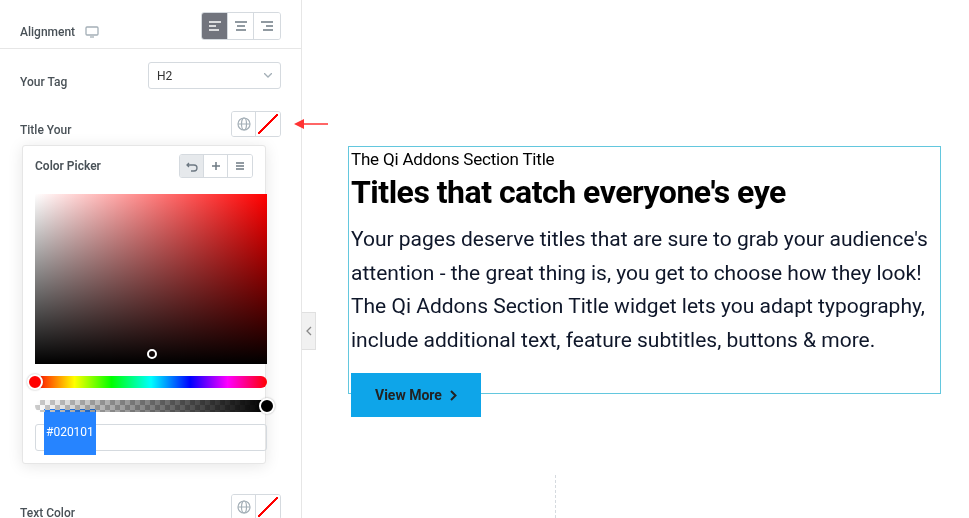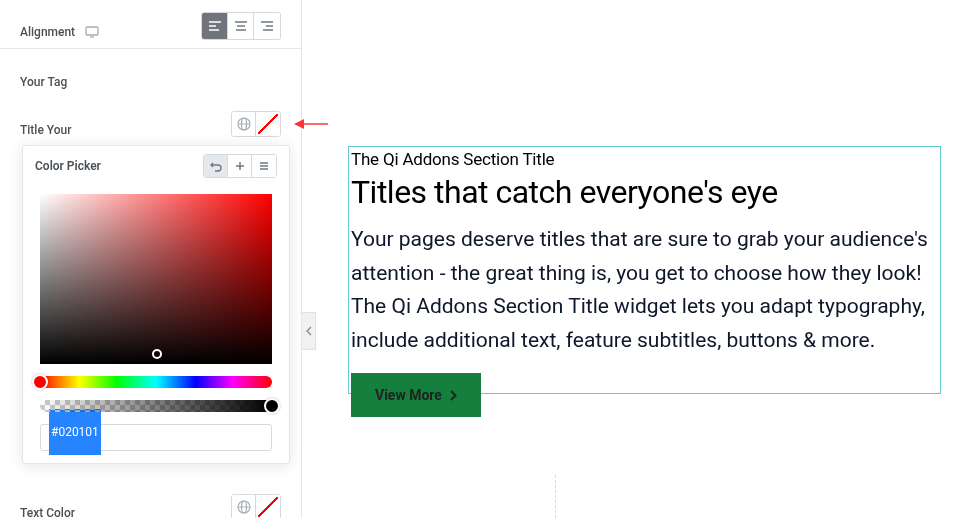--- a/index.html
+++ b/index.html
@@ -16,21 +16,21 @@
 .btn-seg:last-child { border-right: none; }
 .btn-seg.active { background: #71747d; }
 
 .dropdown { width: 133px; height: 27px; border: 1px solid #d5dadf; border-radius: 3px; display: flex; align-items: center; justify-content: space-between; padding: 0 8px; font-size: 12px; color: #333; cursor: pointer; }
 
 .color-swatch-btn { display: flex; border: 1px solid #d5dadf; border-radius: 3px; overflow: hidden; }
 .swatch-seg { width: 24px; height: 24px; display: flex; align-items: center; justify-content: center; background: #fff; cursor: pointer; border-right: 1px solid #d5dadf; }
 .swatch-seg:last-child { border-right: none; }
 .no-color { width: 20px; height: 20px; background: linear-gradient(to bottom right, #fff 0%, #fff 46%, #ff0000 47%, #ff0000 53%, #fff 54%, #fff 100%); }
 
-.color-picker-popover { position: absolute; left: 22px; top: 145px; width: 268px; background: #fff; border: 1px solid #e6e6e6; border-radius: 3px; box-shadow: 0 2px 15px rgba(0,0,0,0.1); z-index: 10; }
+.color-picker-popover { position: absolute; left: 22px; top: 145px; width: 244px; background: #fff; border: 1px solid #e6e6e6; border-radius: 3px; box-shadow: 0 2px 15px rgba(0,0,0,0.1); z-index: 10; }
 .picker-header { display: flex; align-items: center; justify-content: space-between; padding: 8px 12px; }
 .picker-title { font-size: 12px; color: #495157; font-weight: 600; }
 .picker-tools { display: flex; gap: 0; border: 1px solid #d5dadf; border-radius: 3px; overflow: hidden; }
 .picker-tool { width: 24px; height: 22px; display: flex; align-items: center; justify-content: center; background: #fff; cursor: pointer; border-right: 1px solid #d5dadf; }
 .picker-tool:last-child { border-right: none; }
 .picker-tool.active { background: #e6e9ec; }
 
 .picker-body { padding: 8px 12px 12px; }
 .sat-field { width: 232px; height: 170px; position: relative; margin: 0 auto; background: linear-gradient(to top, #000, rgba(0,0,0,0)), linear-gradient(to right, #fff, rgba(255,255,255,0)), #ff0000; }
 .sat-handle { position: absolute; width: 10px; height: 10px; border: 2px solid #fff; border-radius: 50%; left: 117px; top: 160px; transform: translate(-50%, -50%); box-shadow: 0 0 2px rgba(0,0,0,0.5); }
@@ -44,23 +44,23 @@
 
 .hex-input { margin: 12px auto 0; width: 232px; height: 27px; border: 1px solid #d5dadf; border-radius: 3px; padding: 0 8px; font-size: 12px; color: #333; display: block; }
 .hex-input .selected { background: #2684ff; color: #fff; padding: 16px 2px; font-size: 12px; }
 
 .arrow-red { position: absolute; color: #ff3333; font-size: 22px; }
 .arrow-1 { left: 294px; top: 116px; }
 .arrow-2 { left: 108px; top: 423px; }
 
 .preview { position: absolute; left: 348px; top: 146px; width: 593px; height: 248px; border: 1px solid #63c7de; padding: 2px 2px 0 2px; }
 .subtitle { font-size: 17px; color: #000; font-weight: 400; margin-bottom: 4px; letter-spacing: -0.2px; }
-.title { font-size: 32px; color: #000; font-weight: 400; letter-spacing: -0.5px; margin-bottom: 12px; }
+.title { font-size: 32px; color: #000; font-weight: 700; letter-spacing: -0.5px; margin-bottom: 12px; }
 .description { font-size: 21px; color: #0f172a; line-height: 1.6; margin-bottom: 16px; }
-.view-more { display: inline-flex; align-items: center; padding: 14px 24px; background: #15803d; font-size: 14px; font-weight: 700; color: #222; cursor: pointer; gap: 8px; }
+.view-more { display: inline-flex; align-items: center; padding: 14px 24px; background: #0ea5e9; font-size: 14px; font-weight: 700; color: #222; cursor: pointer; gap: 8px; }
 
 .collapse-handle { position: absolute; left: 302px; top: 312px; width: 14px; height: 38px; background: #f1f1f1; border: 1px solid #e0e0e0; border-left: none; display: flex; align-items: center; justify-content: center; cursor: pointer; font-size: 10px; color: #888; }
 
 .dashed-line { position: absolute; left: 555px; top: 475px; height: 43px; width: 1px; border-left: 1px dashed #d5dadf; }
 
 svg { display: block; }
 </style>
 </head>
 <body>
 
@@ -98,20 +98,26 @@
             <line x1="3" y1="10" x2="13" y2="10" stroke="#6d7882" stroke-width="1.5"></line>
           </svg>
         </div>
     </div>
   </div>
 
   <div style="border-top:1px solid #e6e6e6"></div>
 
   <div class="control-row">
     <span class="control-label">Your Tag</span>
+    <div class="dropdown">
+      <span>H2</span>
+      <svg width="8" height="5" viewBox="0 0 8 5">
+          <path d="M0 0 L4 4 L8 0" fill="none" stroke="#a4afb7" stroke-width="1.3"></path>
+        </svg>
+    </div>
   </div>
 
   <div class="control-row">
     <span class="control-label">Title Your</span>
     <div class="color-swatch-btn">
       <div class="swatch-seg">
           <svg width="14" height="14" viewBox="0 0 14 14">
             <circle cx="7" cy="7" r="6" fill="none" stroke="#a4afb7" stroke-width="1.2"></circle>
             <ellipse cx="7" cy="7" rx="2.5" ry="6" fill="none" stroke="#a4afb7" stroke-width="1.2"></ellipse>
             <line x1="1" y1="7" x2="13" y2="7" stroke="#a4afb7" stroke-width="1.2"></line>

